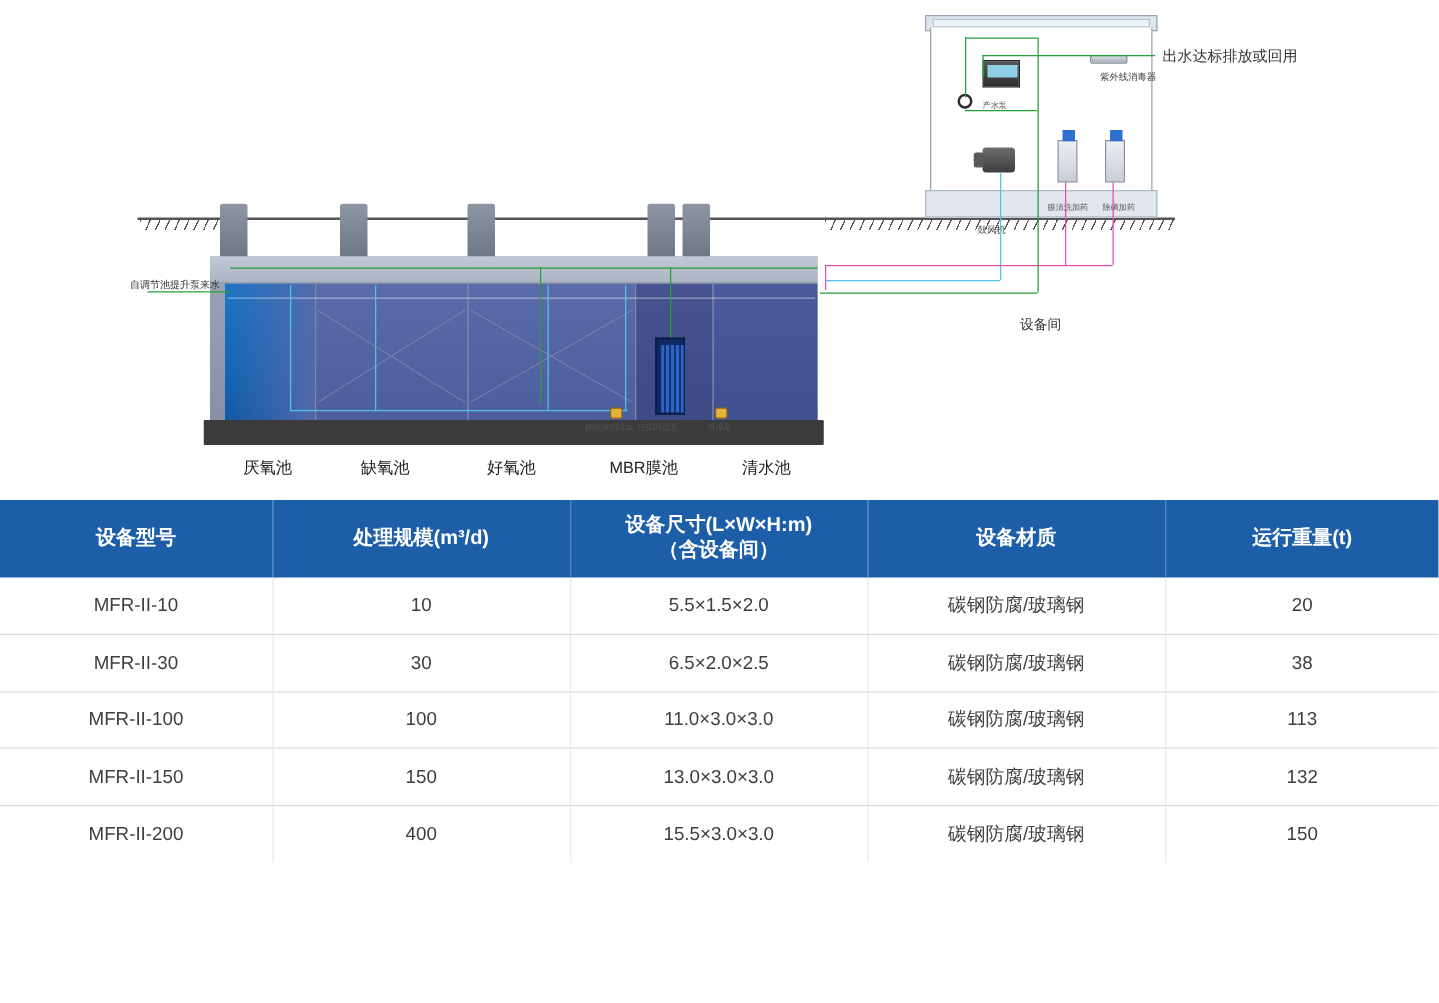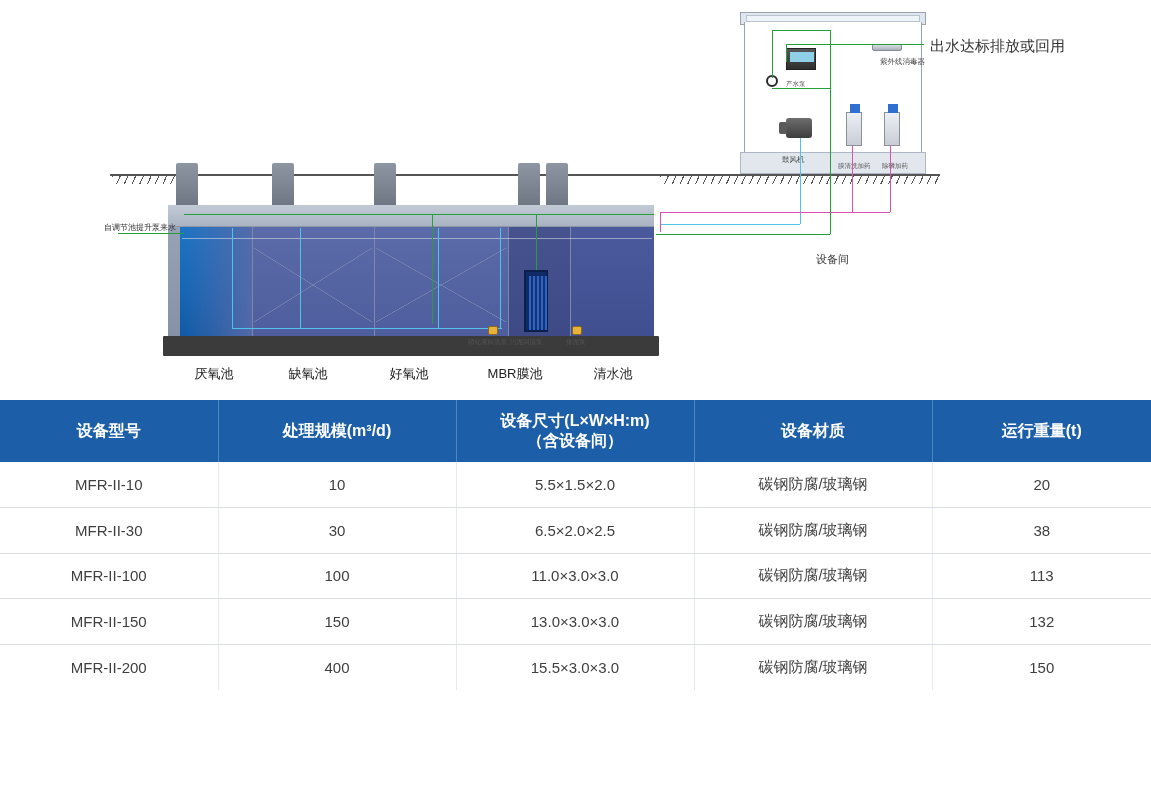--- a/index.html
+++ b/index.html
@@ -237,21 +237,21 @@
 
   .lbl {
     position: absolute;
     font-size: 9px;
     color: #333;
     white-space: nowrap;
   }
   .lbl.sm { font-size: 7.5px; color:#444; }
   .lbl.sm2 { font-size: 6.5px; color:#555; }
   .lbl.room { font-size: 11px; color: #333; }
-  .lbl.out { font-size: 15px; color: #333; }
+  .lbl.out { font-size: 12px; color: #333; }
 
   .inflow-label {
     position: absolute;
     left: 104px; top: 222px;
     font-size: 8px;
     color: #333;
     white-space: nowrap;
   }
 
   .cell-names {
@@ -336,21 +336,21 @@
 
     <div class="machine ctrl"></div>
     <div class="pump-sm"></div>
     <div class="machine blower"></div>
     <div class="uv-unit"></div>
     <div class="tank t1"></div>
     <div class="tank t2"></div>
 
     <div class="lbl sm2" style="left:786px; top:80px;">产水泵</div>
     <div class="lbl sm" style="left:880px; top:57px;">紫外线消毒器</div>
-    <div class="lbl sm" style="left:782px; top:155px;">鼓风机</div>
+    <div class="lbl sm" style="left:782px; top:179px;">鼓风机</div>
     <div class="lbl sm2" style="left:838px; top:162px;">膜清洗加药</div>
     <div class="lbl sm2" style="left:882px; top:162px;">除磷加药</div>
     <div class="lbl room" style="left:816px; top:252px;">设备间</div>
 
     <div class="pipe h green" style="left:898px; top:44px; width:26px;"></div>
     <div class="lbl out" style="left:930px; top:37px;">出水达标排放或回用</div>
 
     <div class="pipe v green" style="left:772px; top:30px; height:48px;"></div>
     <div class="pipe h green" style="left:772px; top:30px; width:58px;"></div>
     <div class="pipe v green" style="left:830px; top:30px; height:94px;"></div>

